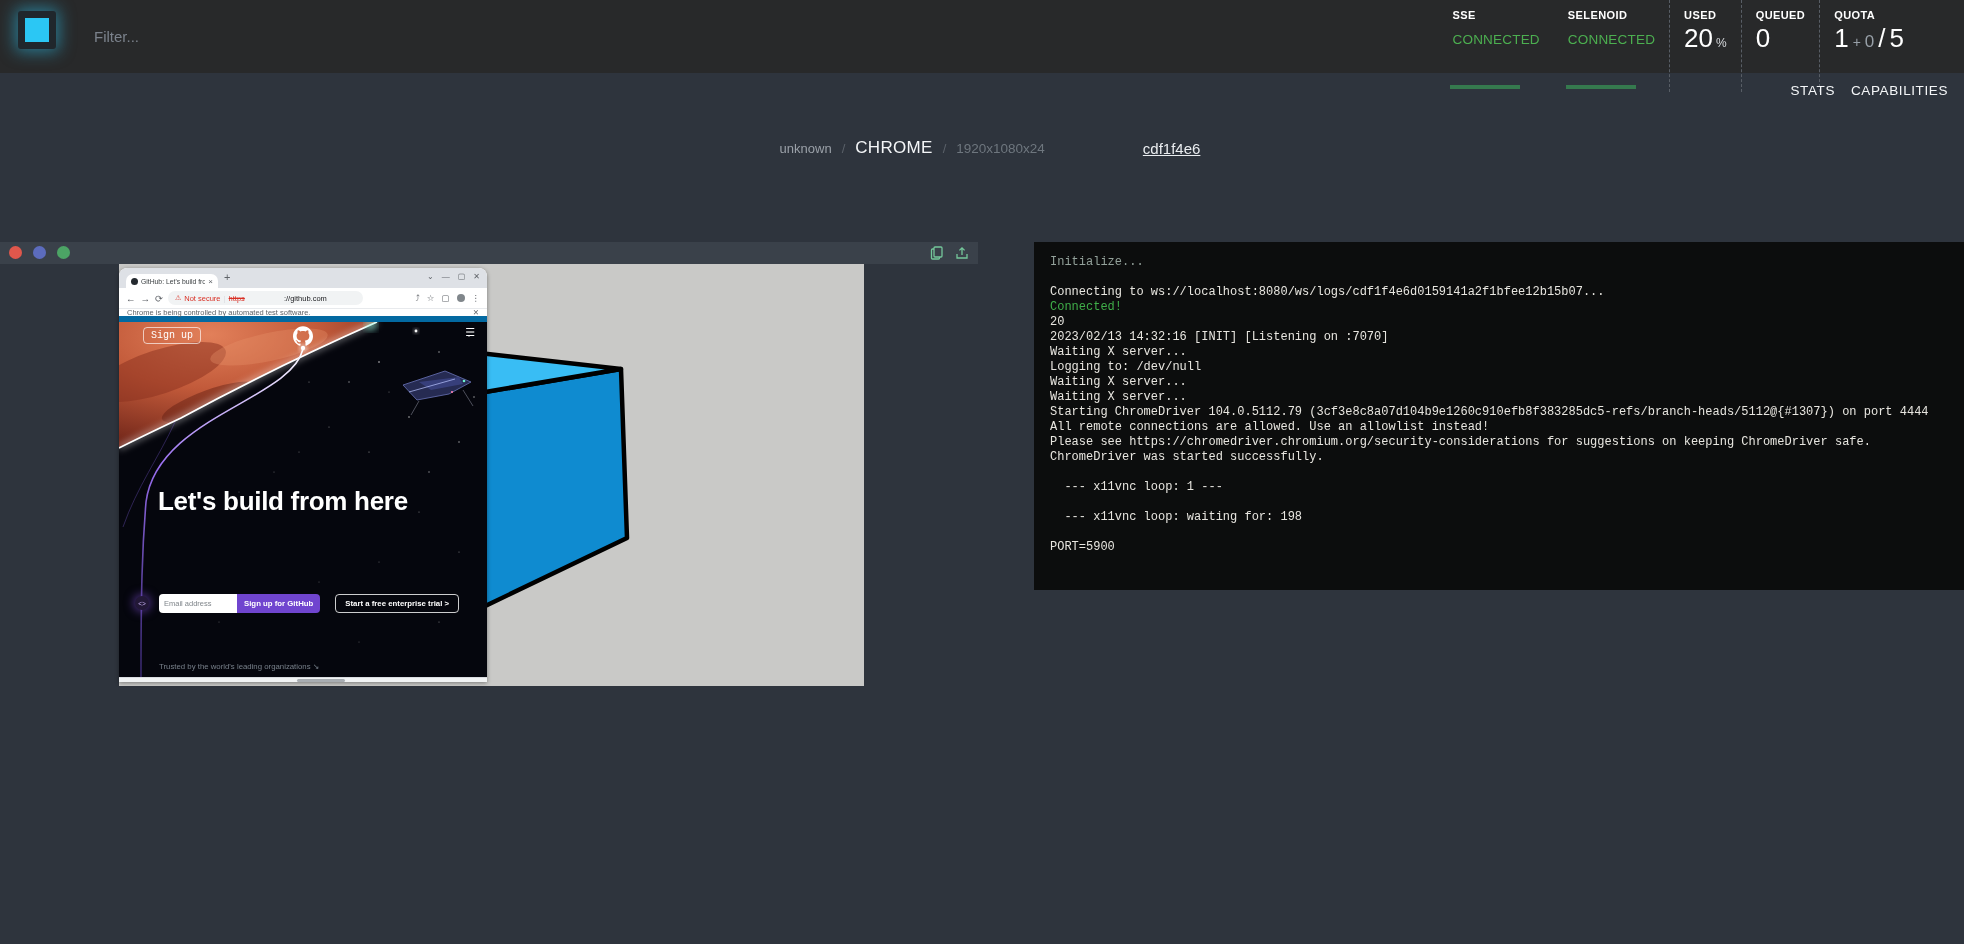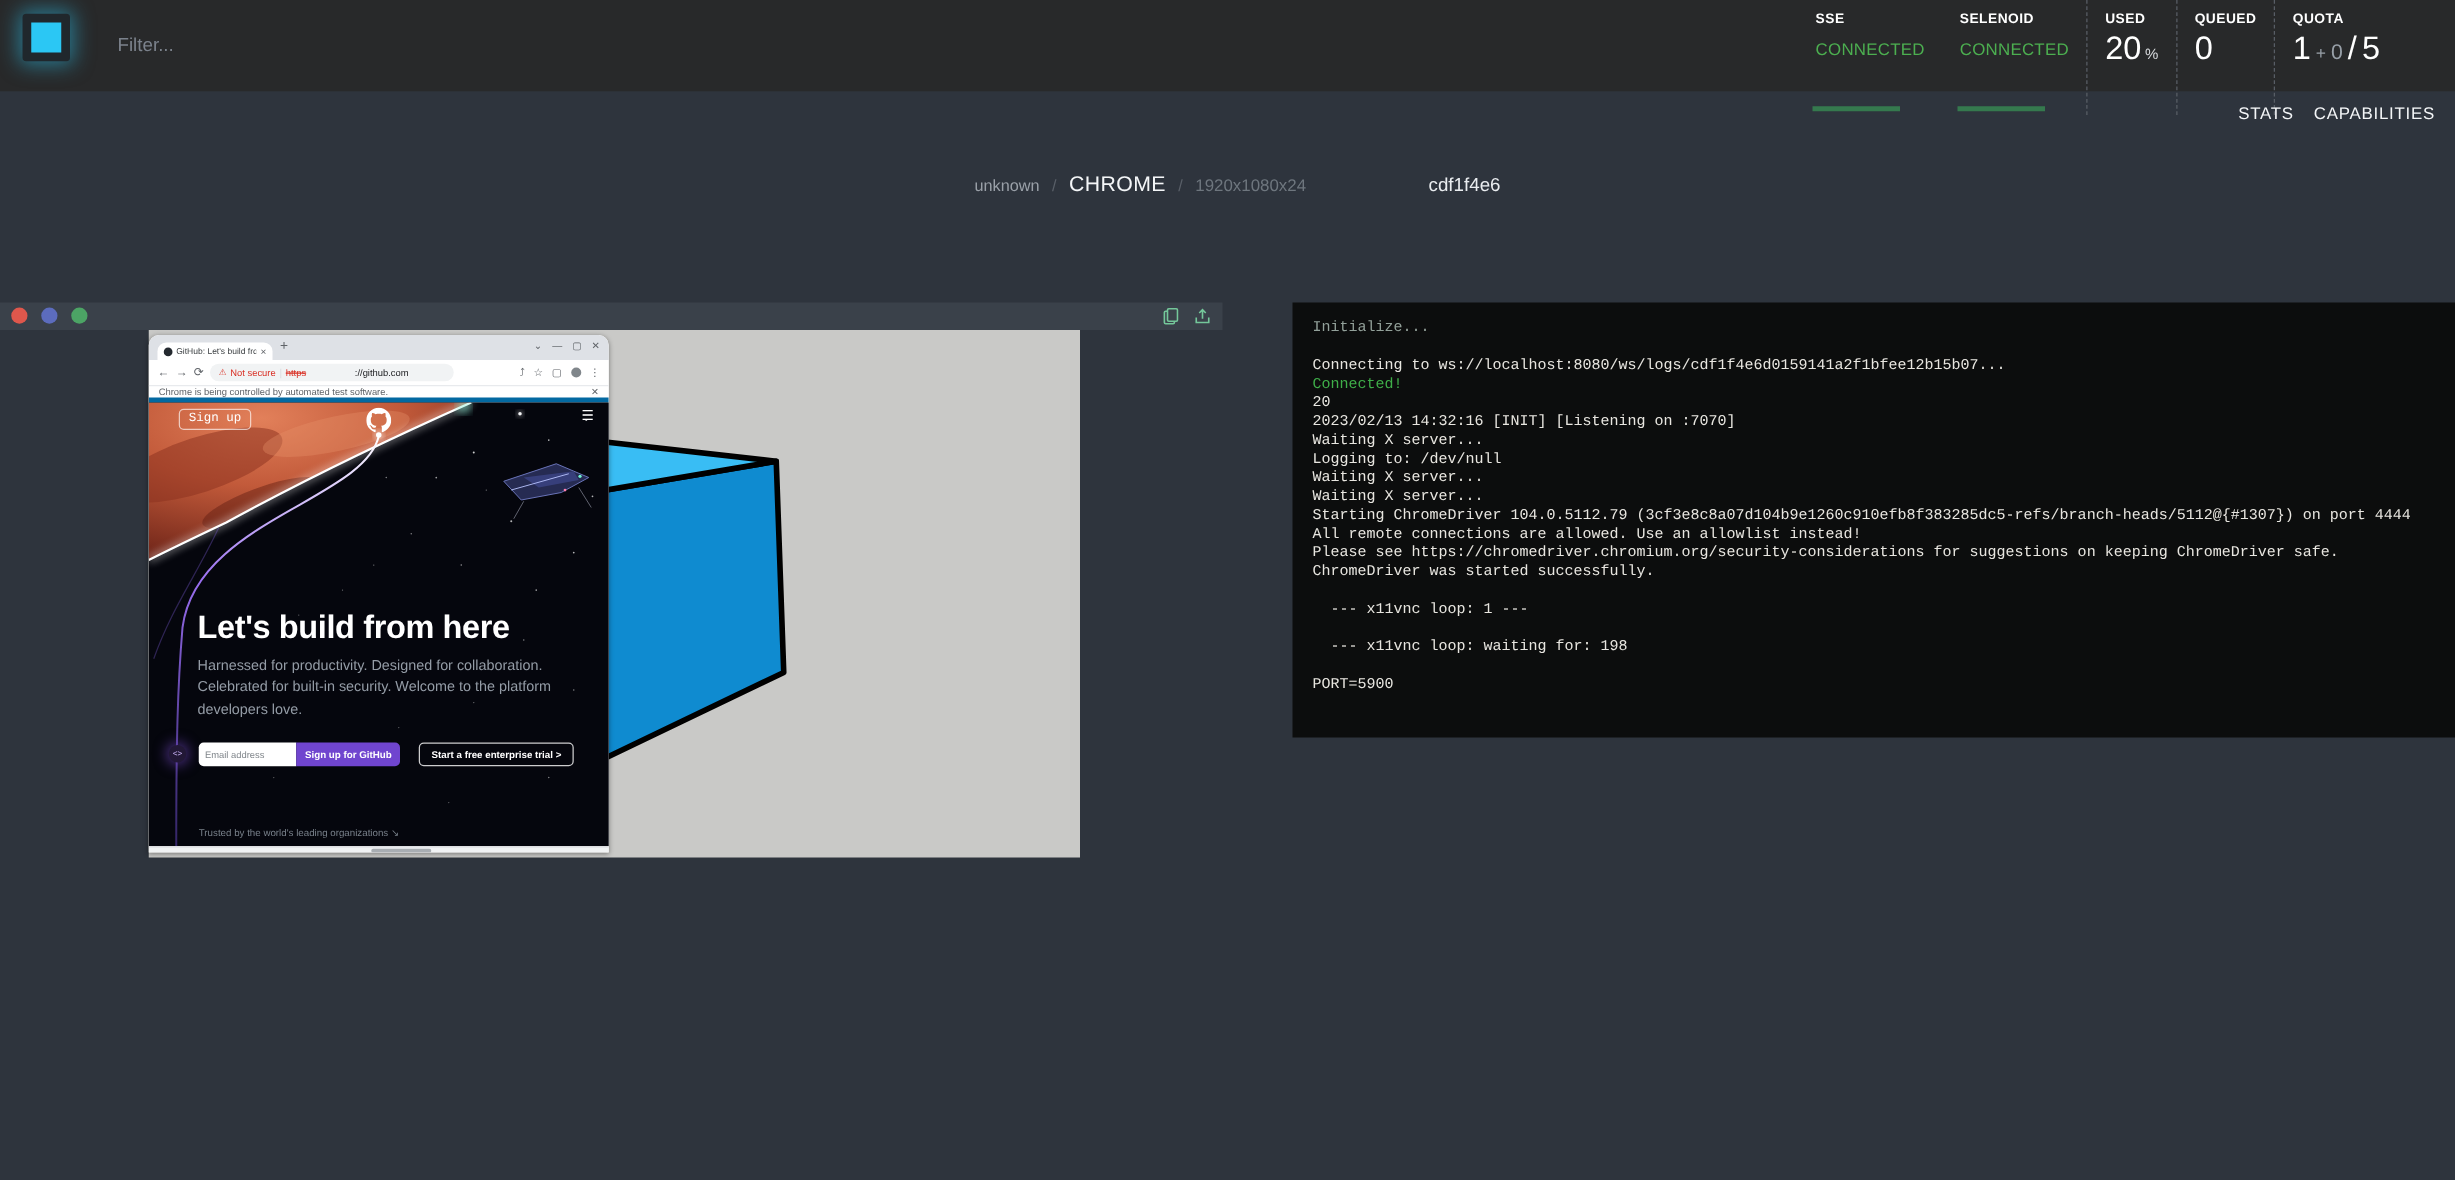--- a/index.html
+++ b/index.html
@@ -31,21 +31,21 @@
   .tab { color:#f4f6f8; font-size:13.5px; letter-spacing:.6px; cursor:pointer; }
 
   
   .session { position:absolute; top:138px; left:0; width:100%; display:flex; justify-content:center;
              align-items:center; gap:10px; cursor:pointer;padding-left:16px; }
   .s-name { font-size:13px; color:#9aa0a8; }
   .s-sep  { font-size:13px; color:#5a6069; }
   .s-browser { font-size:17px; color:#f4f6f8; letter-spacing:.3px; }
   .s-res  { font-size:13.5px; color:#6e767e; }
   .s-gap  { width:78px; }
-  .s-id   { font-size:15px; color:#eaedf0; }
+  .s-id   { font-size:15px; color:#eaedf0;text-decoration:underline; }
 
   
   .vnc-card { position:absolute; left:0; top:242px; width:978px; height:444px; }
   .vnc-bar { position:absolute; left:0; top:0; width:100%; height:22px; background:#3a414a; }
   .dot { position:absolute; top:4px; width:13px; height:13px; border-radius:50%; cursor:pointer; }
   .dot.r { left:9px;  background:#df574c; } .dot.b { left:33px; background:#5c6cbd; } .dot.g { left:57px; background:#4ca465; }
   .vnc-actions { position:absolute; right:9px; top:4px; display:flex; gap:12px; }
   .vnc-actions svg { display:block; cursor:pointer; }
   .vnc-screen { position:absolute; left:119px; top:22px; width:745px; height:422px; background:#c9c9c7; }
   .cube { position:absolute; left:360px; top:86px; z-index:1; }
@@ -64,21 +64,21 @@
   .abar { position:relative; height:20px; background:#fff; display:flex; align-items:center; padding:0 7px; gap:5px; }
   .nav { font-size:9.5px; color:#5f6368; }
   .omnibox { height:14px; background:#f1f3f4; border-radius:7px; display:flex; align-items:center;
              gap:3px; padding:0 7px; width:195px; }
   .warn-i { font-size:7px; color:#d93025; } .warn-t { font-size:7.5px; color:#d93025; white-space:nowrap; }
   .o-div { color:#dadce0; font-size:8px; }
   .proto { font-size:7.5px; color:#d93025; text-decoration:line-through; white-space:nowrap; }
   .host { font-size:7.5px; color:#202124; white-space:nowrap;margin-left:36px; }
   .a-icons { margin-left:auto; display:flex; gap:7px; align-items:center; font-size:8.5px; color:#5f6368; }
   .avatar { width:8px; height:8px; border-radius:50%; background:#80868b; }
-  .infobar { height:14px; background:#fff; border-top:1px solid #e8eaed; border-bottom:4px solid #0369a1;
+  .infobar { height:14px; background:#fff; border-top:1px solid #e8eaed; border-bottom:6px solid #0369a1;
              display:flex; align-items:center; justify-content:space-between; padding:0 8px;
              font-size:7.5px; color:#5f6368; }
 
   
   .page { position:relative; height:355px; background:#04060e; overflow:hidden; }
   .hero { position:absolute; left:0; top:0; }
   .gh-signup { position:absolute; left:24px; top:5px; padding:2px 7px; border:1px solid rgba(255,255,255,.65);
                border-radius:4px; color:#fff; font-size:10px; cursor:pointer;font-family:Liberation Mono, monospace; }
   .gh-logo { position:absolute; left:174px; top:4px; cursor:pointer; }
   .gh-burger { position:absolute; right:12px; top:4px; color:#fff; font-size:11px; cursor:pointer; }
@@ -312,21 +312,20 @@
 
           <div class="gh-signup">Sign up</div>
           <span class="gh-logo">
             <svg width="20" height="20" viewBox="0 0 24 24">
                 <path fill="#fff" d="M12 .297c-6.63 0-12 5.373-12 12 0 5.303 3.438 9.8 8.205 11.385.6.113.82-.258.82-.577 0-.285-.01-1.04-.015-2.04-3.338.724-4.042-1.61-4.042-1.61C4.422 18.07 3.633 17.7 3.633 17.7c-1.087-.744.084-.729.084-.729 1.205.084 1.838 1.236 1.838 1.236 1.07 1.835 2.809 1.305 3.495.998.108-.776.417-1.305.76-1.605-2.665-.3-5.466-1.332-5.466-5.93 0-1.31.465-2.38 1.235-3.22-.135-.303-.54-1.523.105-3.176 0 0 1.005-.322 3.3 1.23.96-.267 1.98-.399 3-.405 1.02.006 2.04.138 3 .405 2.28-1.552 3.285-1.23 3.285-1.23.645 1.653.24 2.873.12 3.176.765.84 1.23 1.91 1.23 3.22 0 4.61-2.805 5.625-5.475 5.92.42.36.81 1.096.81 2.22 0 1.606-.015 2.896-.015 3.286 0 .315.21.69.825.57C20.565 22.092 24 17.592 24 12.297c0-6.627-5.373-12-12-12"></path>
               </svg>
           </span>
           <span class="gh-burger">☰</span>
 
           <div class="gh-h1">Let's build from here</div>
-          <div class="gh-sub">Harnessed for productivity. Designed for collaboration. Celebrated for built-in security. Welcome to the platform developers love.</div>
 
           <div class="gh-code">&lt;&gt;</div>
           <div class="gh-cta">
             <div class="gh-email">Email address</div>
             <div class="gh-sgh">Sign up for GitHub</div>
             <div class="gh-trial">Start a free enterprise trial &gt;</div>
           </div>
 
           <div class="gh-trusted">Trusted by the world's leading organizations ↘</div>
         </div>

